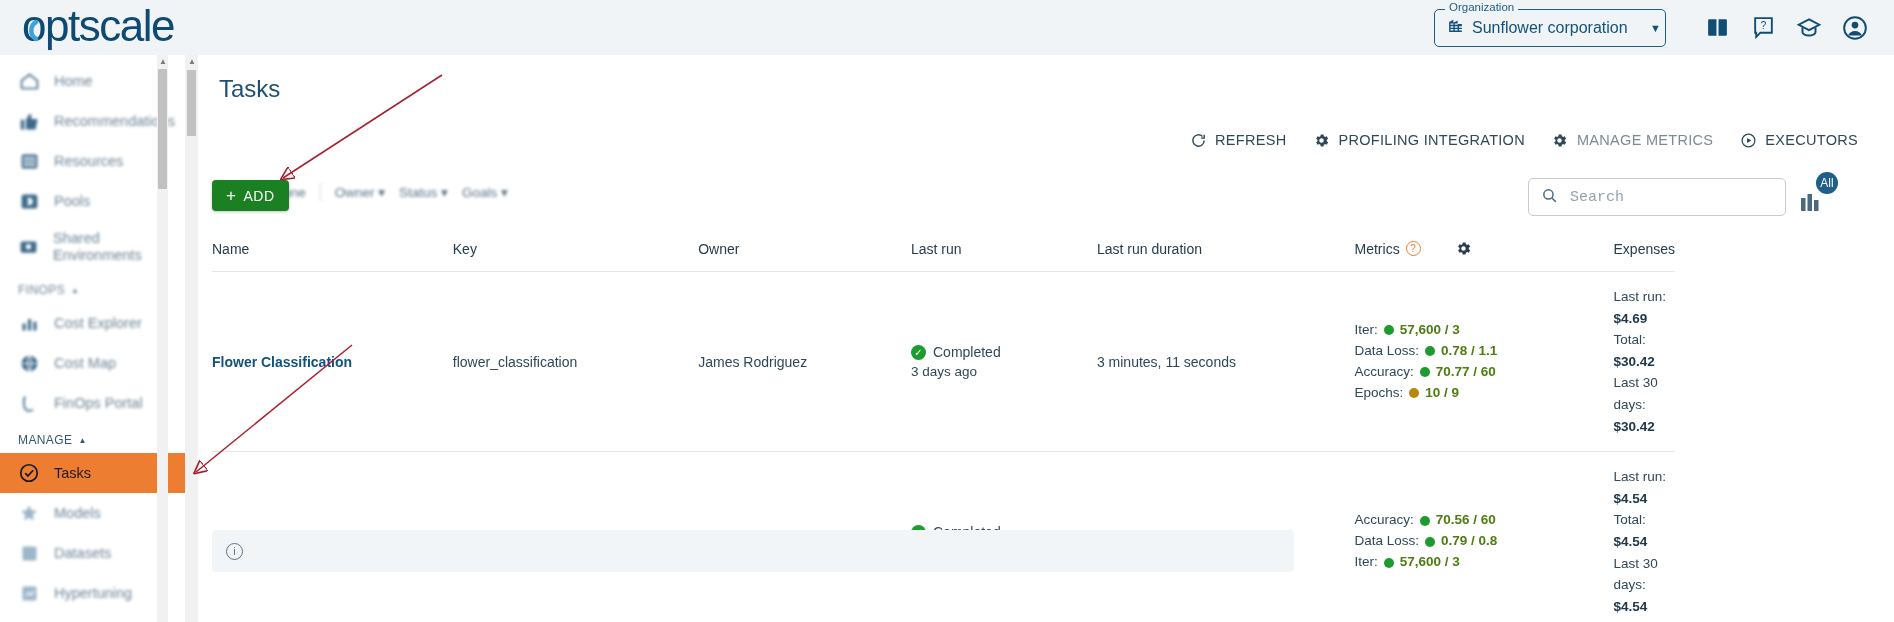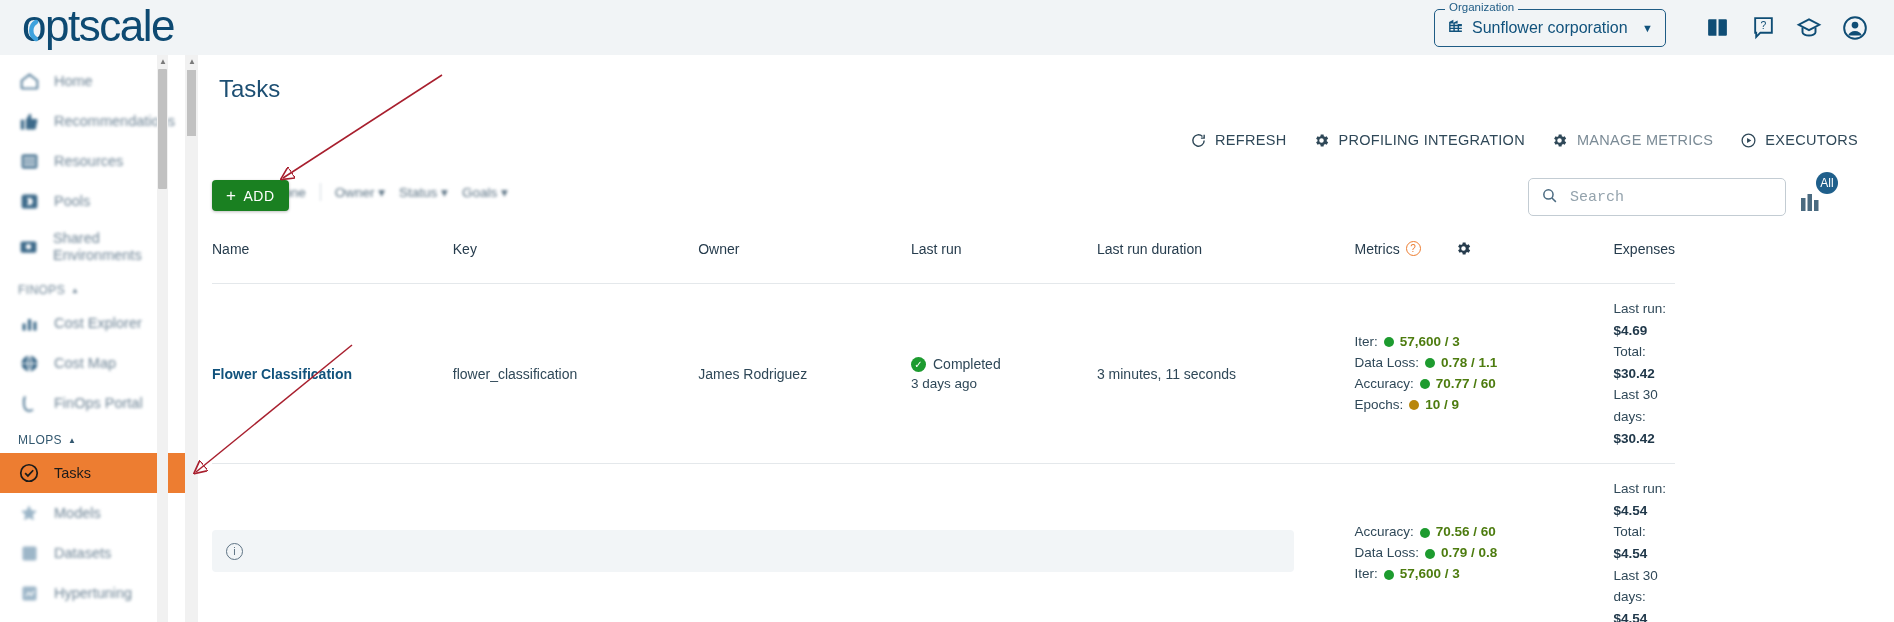--- a/index.html
+++ b/index.html
@@ -16,21 +16,21 @@
   .header {
     position:absolute; top:0; left:0; width:1894px; height:55px;
     background:#f1f4f6; display:flex; align-items:center;
   }
   .logo { margin-left:22px; display:flex; align-items:baseline; }
   .header-right {
     margin-left:auto; display:flex; align-items:center; gap:0px; padding-right:22px;
   }
   .org-select {
     position:relative; border:1px solid #1f5c85; border-radius:5px;
-    height:38px; display:flex; align-items:center; padding:0 12px 0 12px;
+    height:38px; display:flex; align-items:center; padding:0 4px 0 12px;
     margin-right:22px; min-width:232px;
   }
   .org-legend {
     position:absolute; top:-9px; left:10px; background:#f1f4f6;
     font-size:11.5px; color:#1f5c85; padding:0 4px;
   }
   .org-name { font-size:16px; color:#11527c; margin-left:8px; }
   .org-caret { margin-left:auto; padding-left:10px; font-size:11px; color:#11527c; }
   .hicon { width:34px; height:34px; margin-left:12px; display:flex; align-items:center; justify-content:center; color:#0f4d75; }
 
@@ -114,21 +114,21 @@
     display:flex; align-items:center; justify-content:center;
   }
 
   
   table.tasks {
     position:absolute; top:232px; left:212px; width:1463px;
     border-collapse:collapse; font-size:14px;
   }
   table.tasks th {
     text-align:left; font-weight:400; color:#263c4d; font-size:14px;
-    padding:8px 0 26px 0; vertical-align:middle;margin-left:8px;
+    padding:8px 0 14px 0; vertical-align:middle;margin-left:8px;
   }
   table.tasks td {
     padding:14px 0; vertical-align:middle; border-top:1px solid #e4e8eb;
     color:#2f4858; font-size:14px;
   }
   .col-name { width:244px; }
   .col-key { width:248px; }
   .col-owner { width:216px; }
   .col-lastrun { width:188px; }
   .col-dur { width:262px; }
@@ -295,21 +295,21 @@
     <div class="side-item">
       <span class="si-ico">
         <svg width="21" height="21" viewBox="0 0 24 24" fill="none" stroke="#3d6a8a" stroke-width="2">
             <path d="M7 4c-2 3-2 10 0 14 2 3 6 3 9 1"></path>
           </svg>
       </span>
       <span class="si-lbl">FinOps Portal</span>
     </div>
 
     <div class="side-group sharp">
-      <span>MLOPS</span>
+      <span>MANAGE</span>
       <span style="font-size:8px;">▲</span>
     </div>
 
     <div class="side-item active">
       <span class="si-ico">
         <svg width="22" height="22" viewBox="0 0 24 24" fill="none" stroke="#1b1b1b" stroke-width="1.9">
             <circle cx="12" cy="12" r="9"></circle>
             <path d="M7.8 12.2 10.8 15.2 16.6 9"></path>
           </svg>
       </span>

